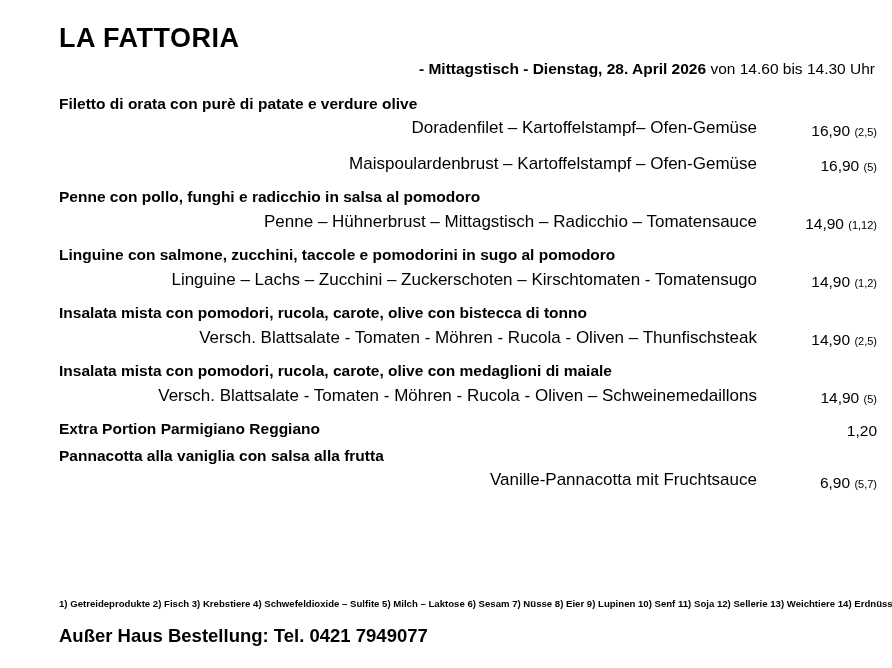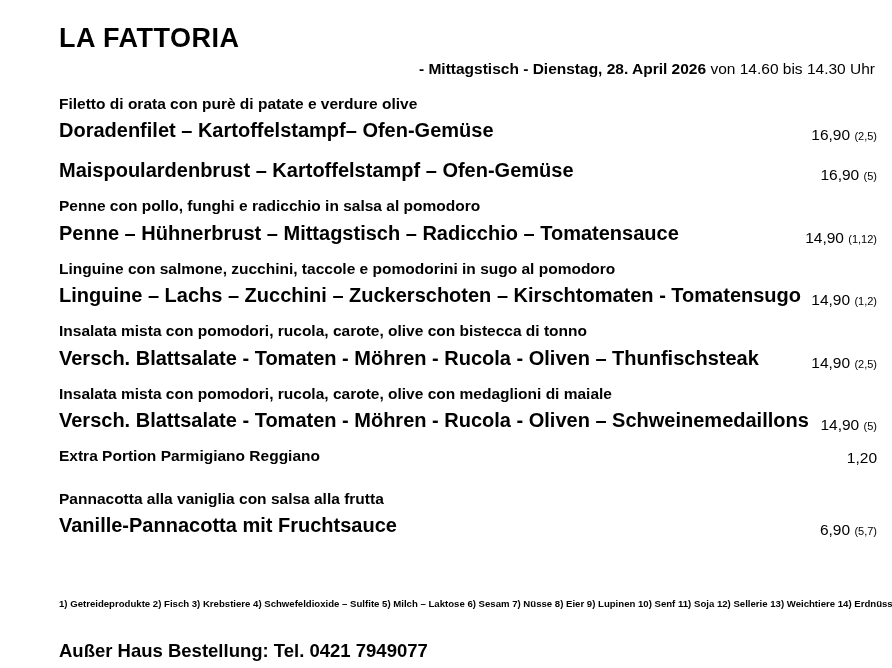--- a/index.html
+++ b/index.html
@@ -57,61 +57,61 @@
   .item .rows {
     padding-right: 120px;
   }
   .it-name {
     font-size: 15.5px;
     font-weight: bold;
     line-height: 1.45;
     white-space: nowrap;
   }
   .it-desc {
-    font-size: 20px;
-    font-weight: bold;
+    font-size: 17px;
+    font-weight: normal;
     line-height: 1.5;
     white-space: nowrap;
+    text-align: right;
   }
   .it-price {
     position: absolute;
     right: 0;
     bottom: 1px;
     font-size: 15.5px;
     white-space: nowrap;
     text-align: right;
   }
   .it-price .num {
     font-weight: normal;
   }
   .it-price .allerg {
     font-size: 11px;
     vertical-align: baseline;
   }
   .item.nodesc {
-    margin-bottom: 20px;
+    margin-bottom: 4px;
   }
   .allergen-legend {
     position: absolute;
     left: 59px;
     top: 598px;
     width: 820px;
     font-size: 9.6px;
     font-weight: bold;
     line-height: 1.2;
     white-space: nowrap;
   }
   .footer {
     position: absolute;
     left: 59px;
     top: 625px;
     font-size: 18.5px;
     font-weight: bold;
     white-space: nowrap;
-    margin-top: 15px;
   }
 </style>
 </head>
 <body>
 
 <div class="page">
 
   <div class="restaurant-title">LA FATTORIA</div>
 
   <div class="subtitle-row">

